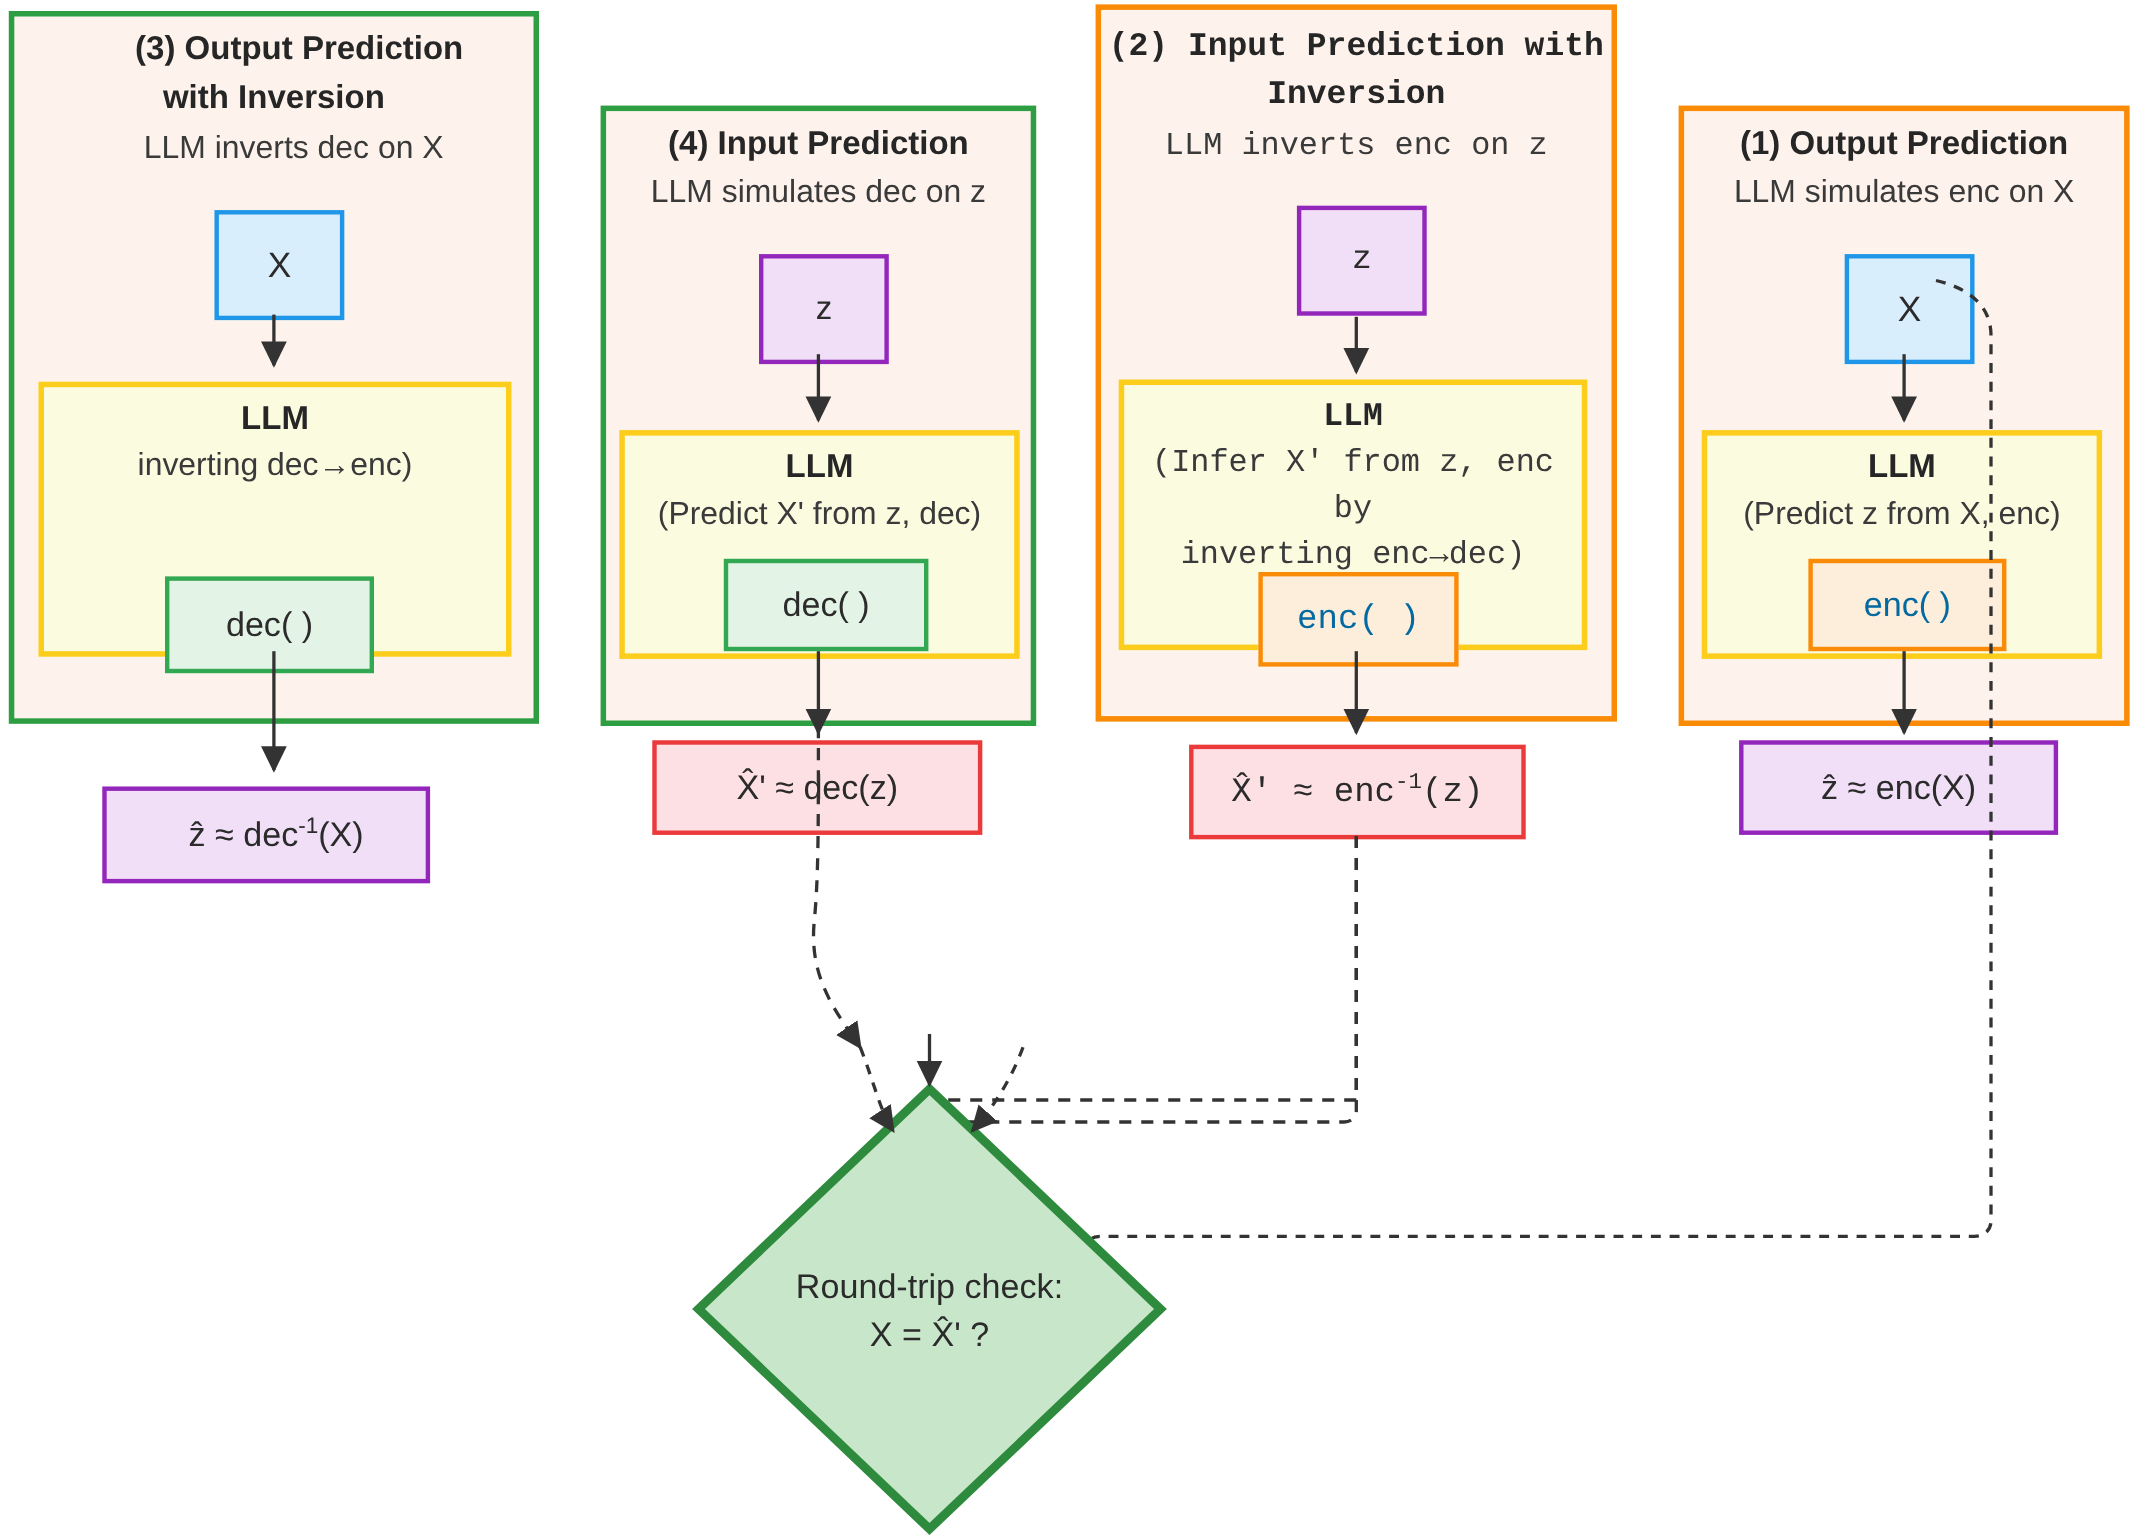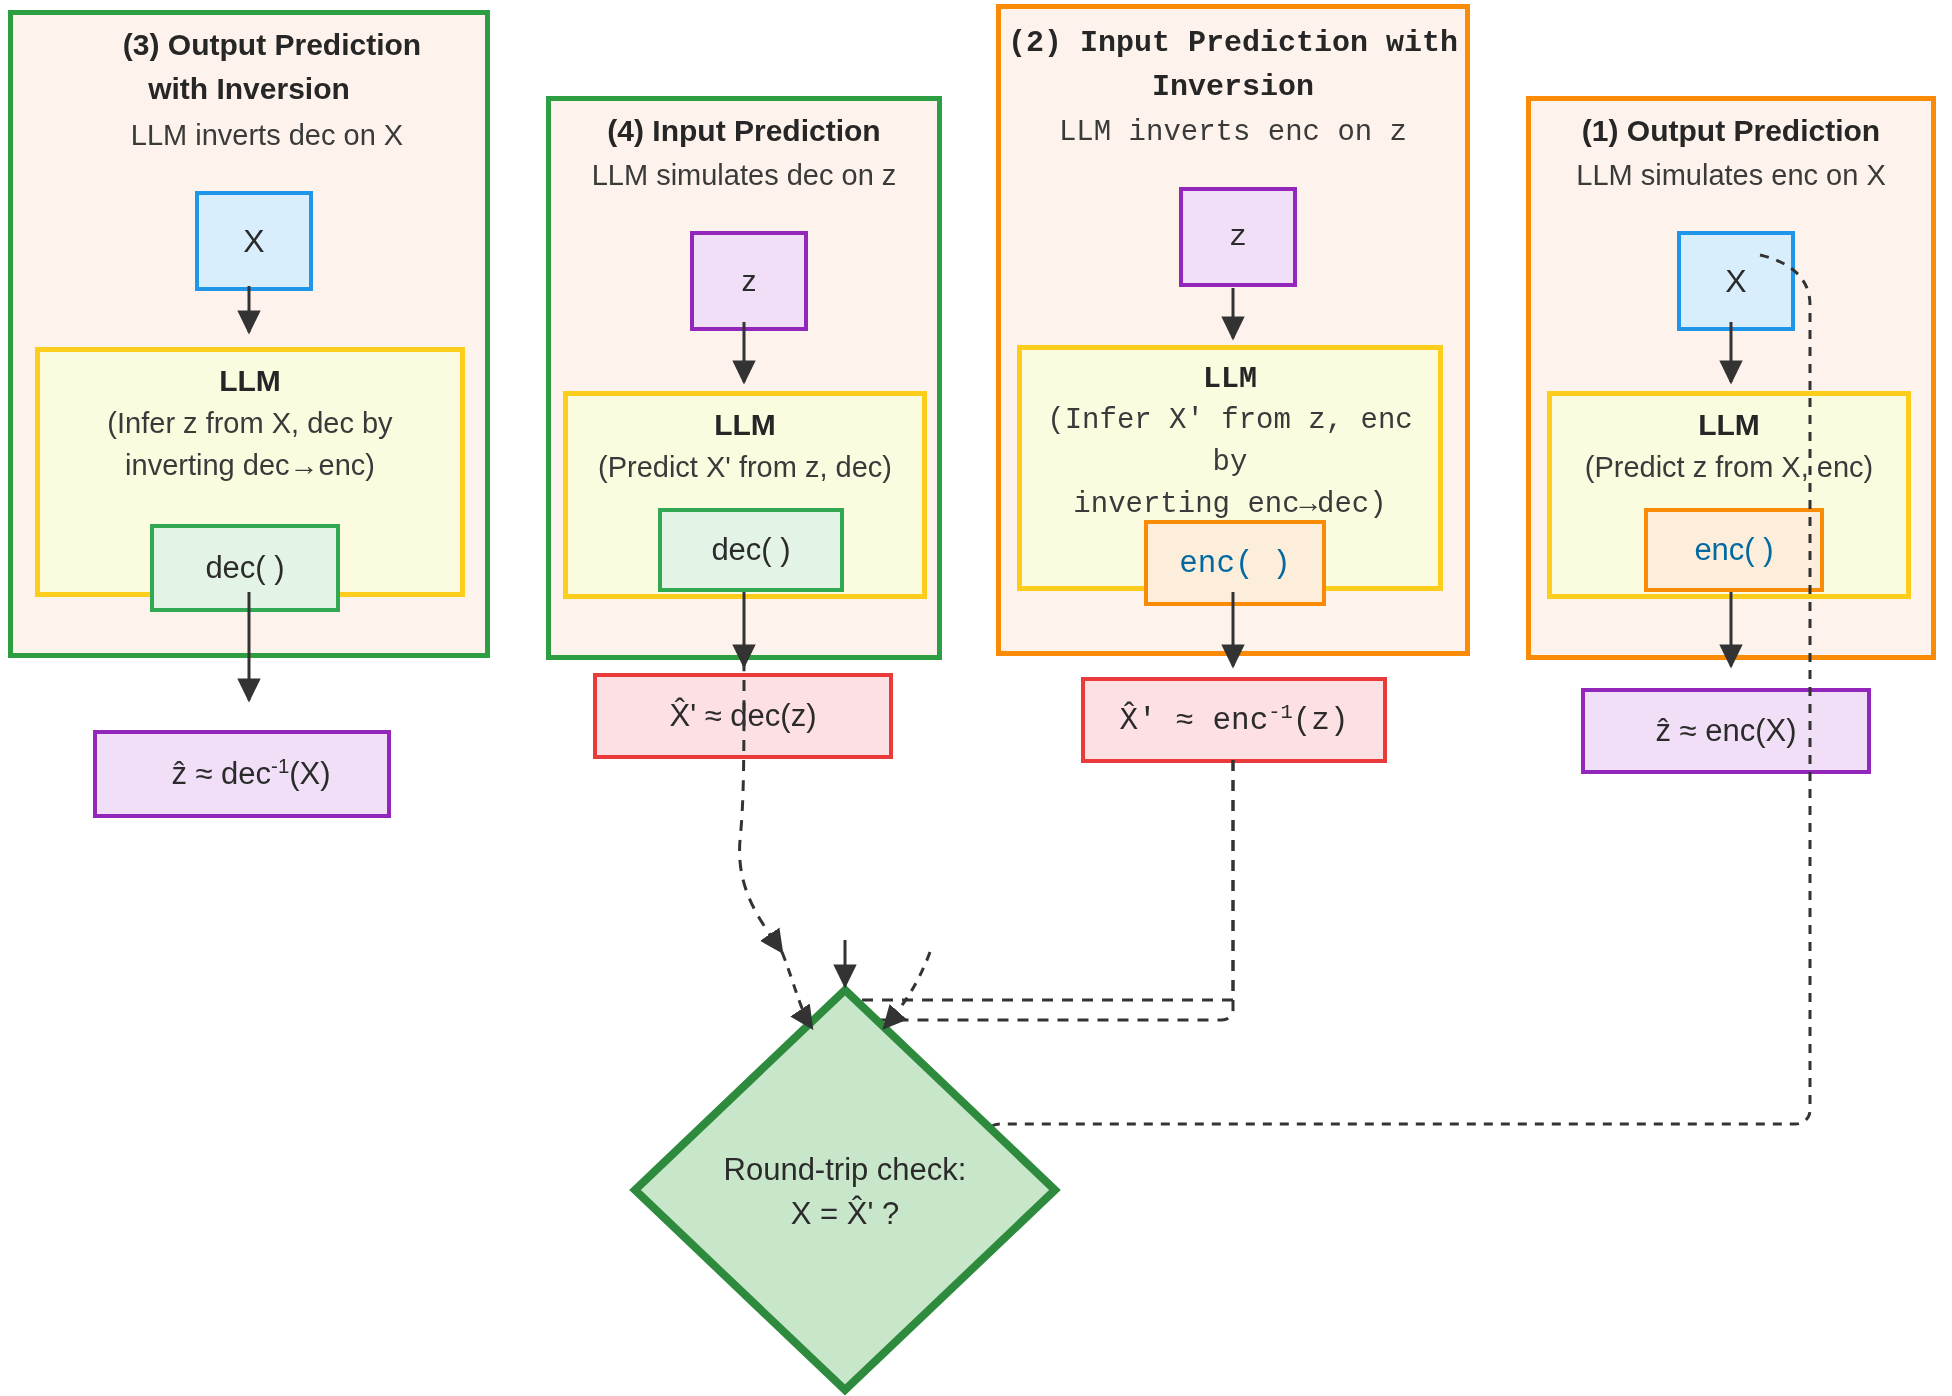--- a/index.html
+++ b/index.html
@@ -13,21 +13,21 @@
   .ptitle{position:absolute;left:0;right:0;text-align:center;font-weight:bold;font-size:30px;line-height:44px;color:#262626;}
   .psub{position:absolute;left:0;right:0;text-align:center;font-size:29px;line-height:44px;color:#3a3a3a;}
 
   .nodebox{position:absolute;box-sizing:border-box;display:flex;align-items:center;justify-content:center;text-align:center;}
 
   .n-x{background:#d9eefc;border:4px solid #2096e8;font-size:32px;color:#2b2b2b;}
   .n-z{background:#f0dff7;border:4px solid #9427bb;font-size:30px;color:#2b2b2b;}
   .n-llm{background:#fbfbe0;border:5px solid #fccd1b;display:block;}
   .n-dec{background:#e3f4e6;border:4px solid #33a852;font-size:31px;color:#2b2b2b;}
   .n-enc{background:#fdeedc;border:4px solid #f98b06;font-size:31px;color:#0369a1;}
-  .n-out-purple{background:#f0dff7;border:4px solid #9427bb;font-size:31px;color:#2b2b2b;margin-top:15px;}
+  .n-out-purple{background:#f0dff7;border:4px solid #9427bb;font-size:31px;color:#2b2b2b;}
   .n-out-red{background:#fde0e4;border:4px solid #ea3a3a;font-size:31px;color:#2b2b2b;}
 
   .llm-title{text-align:center;font-weight:bold;font-size:30px;line-height:42px;margin-top:8px;color:#262626;}
   .llm-sub{text-align:center;font-size:29px;line-height:42px;color:#3a3a3a;}
 
   .diamond-wrap{position:absolute;}
   .diamond-txt{position:absolute;left:0;right:0;text-align:center;font-size:31px;line-height:44px;color:#2b2b2b;}
 
   sup{font-size:0.66em;vertical-align:super;line-height:0;}
   svg.overlay{position:absolute;left:0;top:0;width:1952px;height:1396px;pointer-events:none;}
@@ -41,21 +41,20 @@
     <div class="ptitle" style="top:8px;margin-left:46px;">(3) Output Prediction</div>
     <div class="ptitle" style="top:52px;">with Inversion</div>
     <div class="psub" style="top:98px;margin-left:36px;">LLM inverts dec on X</div>
 
     <div class="nodebox n-x" style="left:182px;top:176px;width:118px;height:100px;">
       <span>X</span>
     </div>
 
     <div class="nodebox n-llm" style="left:22px;top:332px;width:430px;height:250px;">
       <div class="llm-title">LLM</div>
-      <div class="llm-sub">(Infer z from X, dec by</div>
       <div class="llm-sub">inverting dec→enc)</div>
       <div class="nodebox n-dec" style="position:absolute;left:110px;top:172px;width:190px;height:88px;">
         <span>dec( )</span>
       </div>
     </div>
 
     <div class="nodebox n-out-purple" style="left:80px;top:700px;width:298px;height:88px;padding-left:18px;">
       <span>ẑ ≈ dec<sup>-1</sup>(X)</span>
     </div>
   </div>

